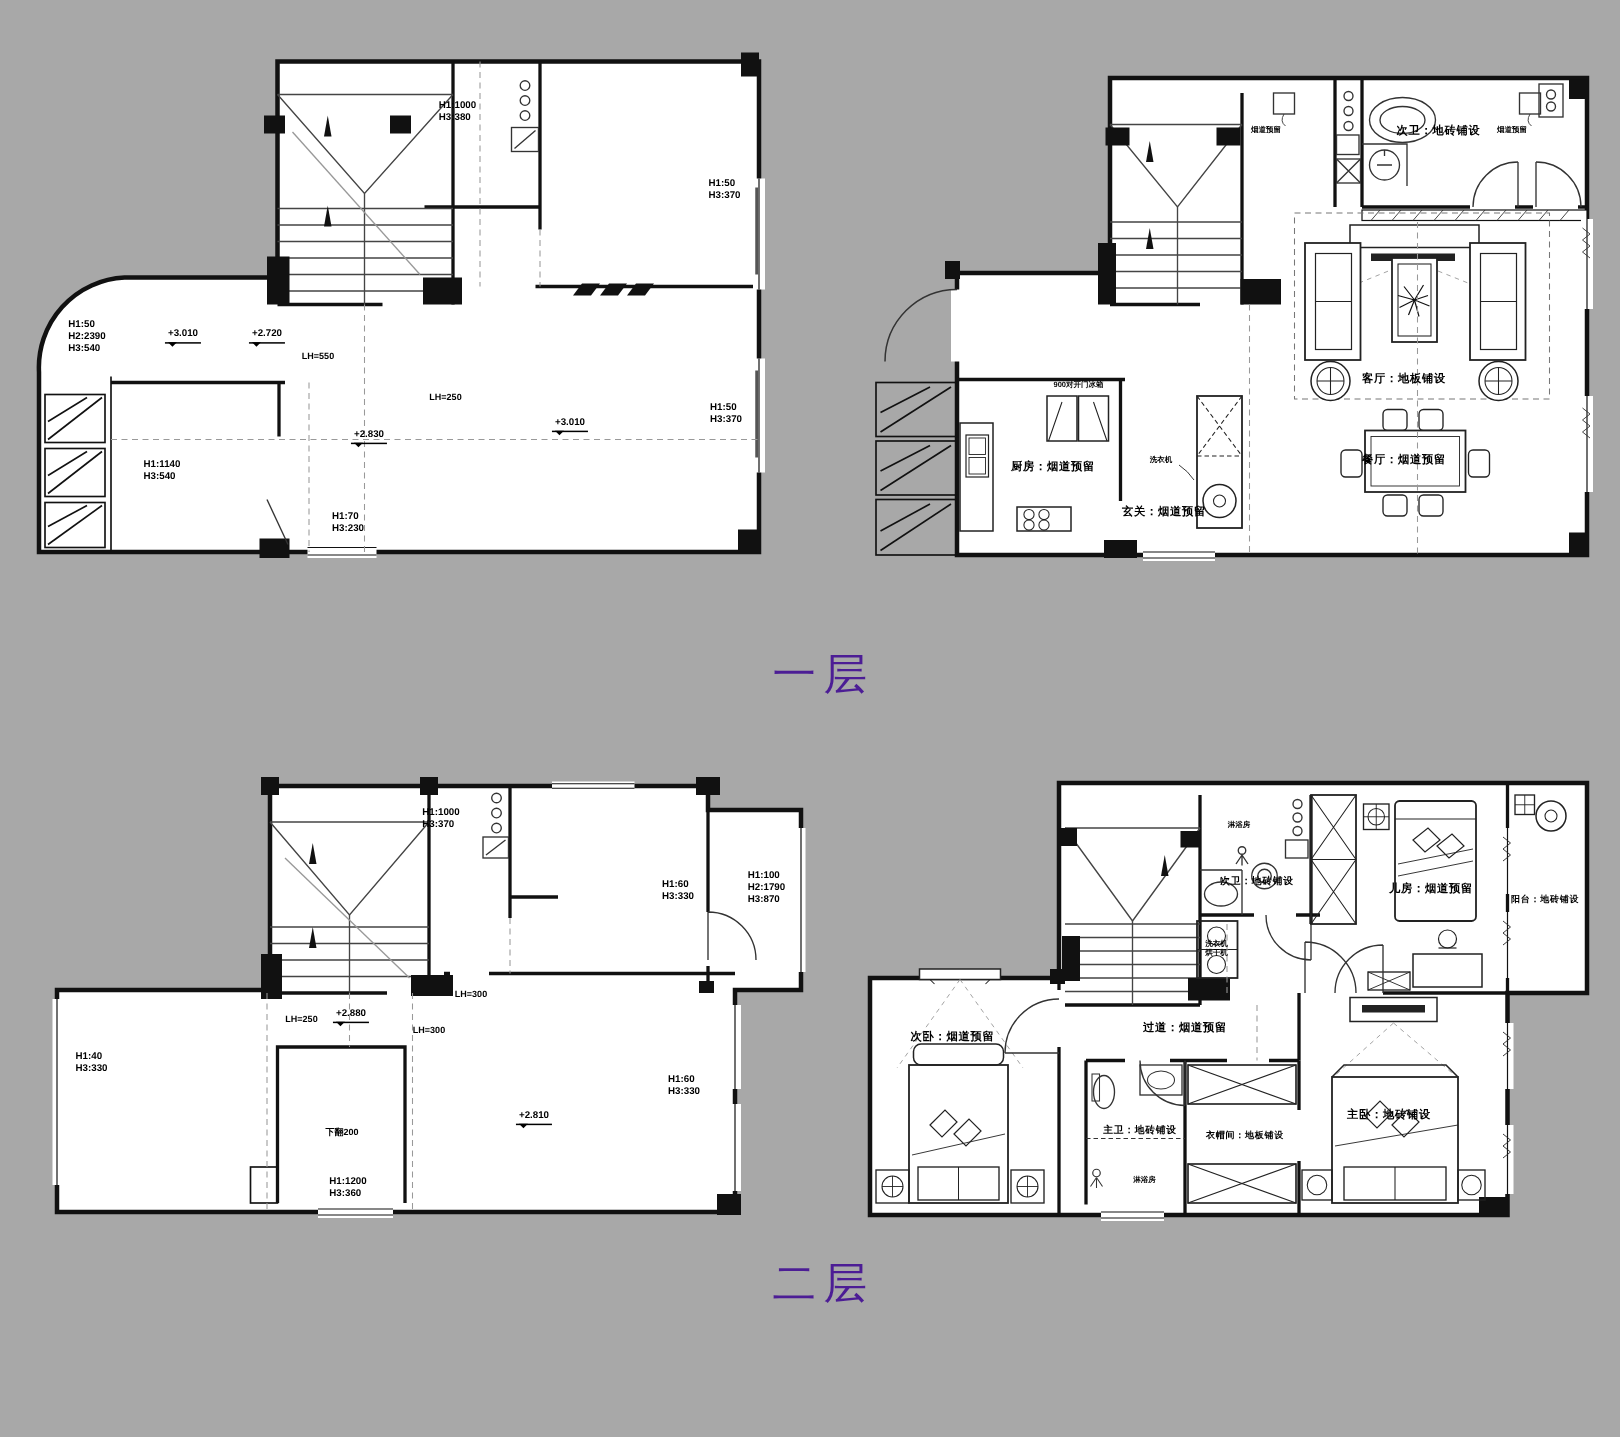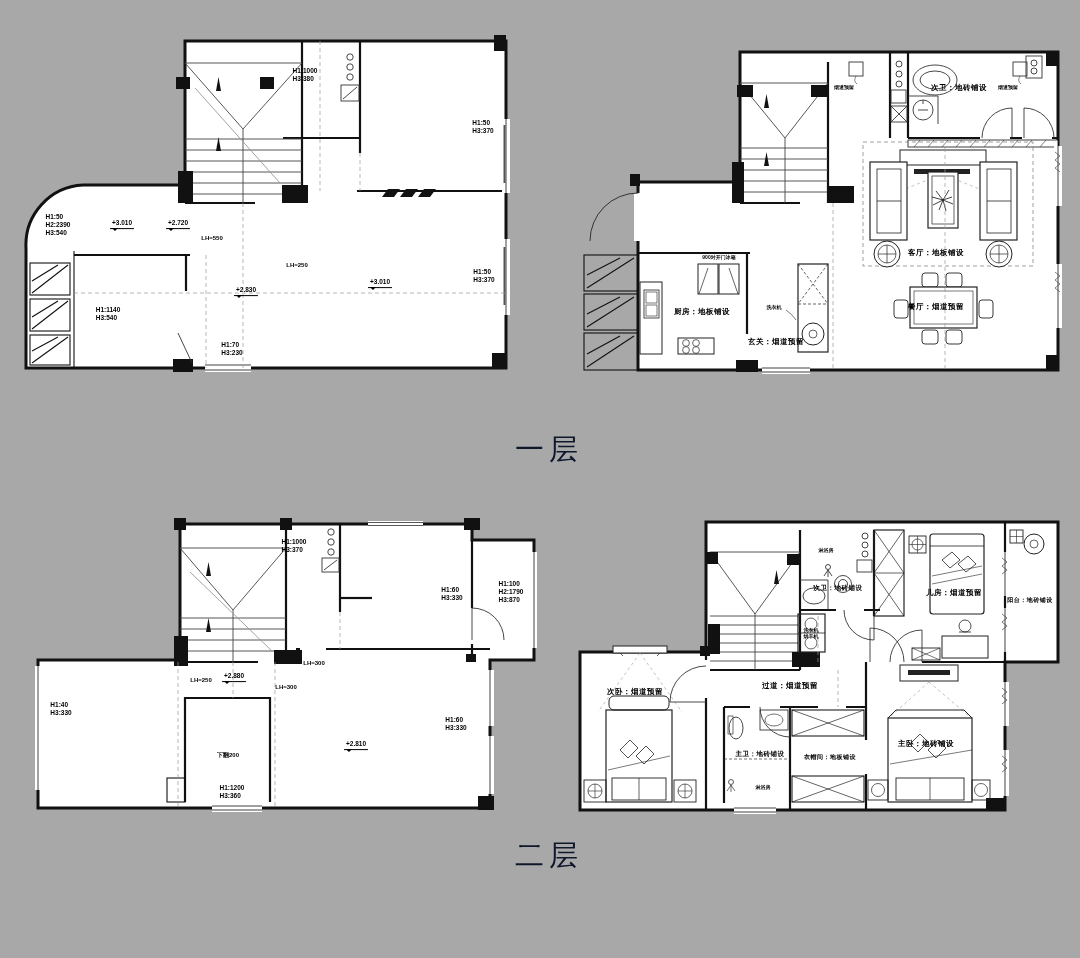--- a/index.html
+++ b/index.html
@@ -9,21 +9,21 @@
   .plan svg{position:absolute;left:0;top:0;overflow:visible;}
   .lbl{position:absolute;transform:translate(-50%,-50%);color:#000;font-weight:bold;
        white-space:pre-line;text-align:left;line-height:1.2;z-index:5;}
   .dim{font-size:6.5px;}
   .room{font-size:7.5px;letter-spacing:.5px;white-space:nowrap;}
   .lh{font-size:6px;font-weight:bold;}
   .tiny{font-size:5px;line-height:1.1;text-align:center;}
   .lvl{font-size:6.5px;border-bottom:.6px solid #000;padding:0 2px 1px 2px;}
   .lvl::after{content:"";position:absolute;left:2px;top:100%;width:0;height:0;
       border:3px solid transparent;border-top-color:#000;}
-  .floor-title{position:absolute;font-size:29px;color:#0f172a;letter-spacing:5px;
+  .floor-title{position:absolute;font-size:29px;color:#4c1d95;letter-spacing:5px;
       font-weight:normal;z-index:6;}
 </style>
 </head>
 <body>
 
 <div class="plan" style="left:20px;top:33px;width:492px;height:345px">
   <svg width="492" height="345" viewBox="0 0 492 345">
     <path d="M165,8 H486 V335 H6 V215 A60,60 0 0 1 63,152 H165 Z" fill="#ffffff" stroke="#111" stroke-width="3"></path>
     <g stroke="#111" stroke-width="1.1" fill="none">
       <line x1="54" y1="218" x2="54" y2="335"></line>
@@ -280,21 +280,21 @@
       <path d="M255,165 V332"></path>
         <path d="M367,110 V332"></path>
     </g>
   </svg>
   <span class="lbl tiny" style="left:266px;top:50px">烟道预留</span>
   <span class="lbl tiny" style="left:430px;top:50px">烟道预留</span>
   <span class="lbl room" style="left:381px;top:49px">次卫：地砖铺设</span>
   <span class="lbl room" style="left:358px;top:214px">客厅：地板铺设</span>
   <span class="lbl room" style="left:358px;top:268px">餐厅：烟道预留</span>
   <span class="lbl tiny" style="left:141px;top:220px;font-weight:bold">900对开门冰箱</span>
-  <span class="lbl room" style="left:124px;top:273px">厨房：地板铺设</span>
+  <span class="lbl room" style="left:124px;top:273px">厨房：烟道预留</span>
   <span class="lbl tiny" style="left:196px;top:270px">洗衣机</span>
   <span class="lbl room" style="left:198px;top:303px">玄关：烟道预留</span>
 </div>
 
 <div class="floor-title" style="left:515px;top:430px">一层</div>
 
 <div class="plan" style="left:28px;top:512px;width:520px;height:310px">
   <svg width="520" height="310" viewBox="0 0 520 310">
     <path d="M152,12 H444 V28 H506 V148 H462 V296 H10 V148 H152 Z" fill="#ffffff" stroke="#111" stroke-width="3"></path>
     <g stroke="#111" stroke-width="2.2" fill="none">

